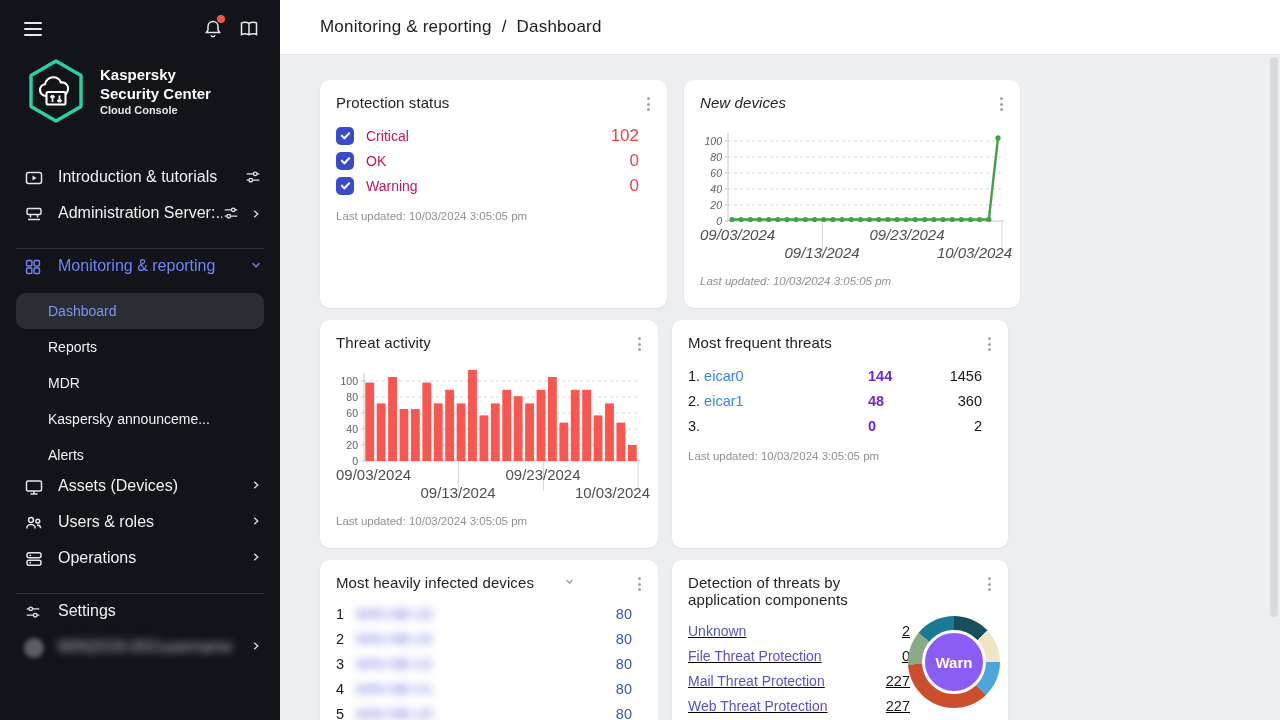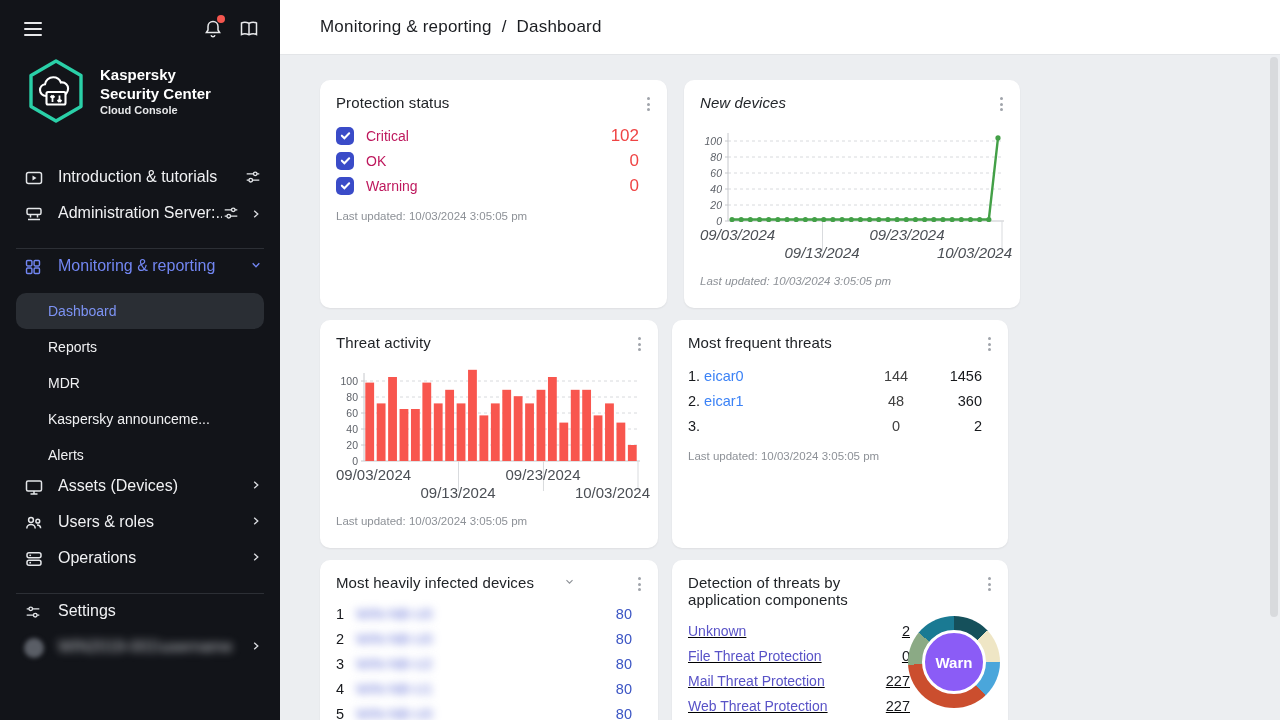--- a/index.html
+++ b/index.html
@@ -75,21 +75,21 @@
 
   
   .chart { position:relative; margin-top:14px; height:150px; }
   .xlabel { position:absolute; font-size:15px; color:#4B4F55; white-space:nowrap; }
 
   
   .mft-rows { margin-top:12px; }
   .mft-row { display:flex; align-items:center; height:25px; font-size:14.5px; }
   .mft-rank { color:#17191D; }
   .mft-name { color:#3b82f6; margin-left:4px; cursor:pointer; }
-  .mft-red { margin-left:auto; width:56px; text-align:center; color:#404040; }
+  .mft-red { margin-left:auto; width:56px; text-align:left; color:#6d28d9;font-weight:bold; }
   .mft-black { width:58px; text-align:right; color:#17191D; margin-right:10px; }
 
   
   .mhi-title-row { display:flex; align-items:center; }
   .title-caret { margin-left:6px; color:#8D9197; font-size:11px; cursor:pointer; }
   .mhi-rows { margin-top:10px; }
   .mhi-row { display:flex; align-items:center; height:25px; font-size:14.5px; }
   .mhi-rank { color:#17191D; width:14px; }
   .mhi-name { color:#6472D6; margin-left:6px; filter:blur(4px); }
   .mhi-value { margin-left:auto; margin-right:10px; color:#3B55C4; cursor:pointer; }

